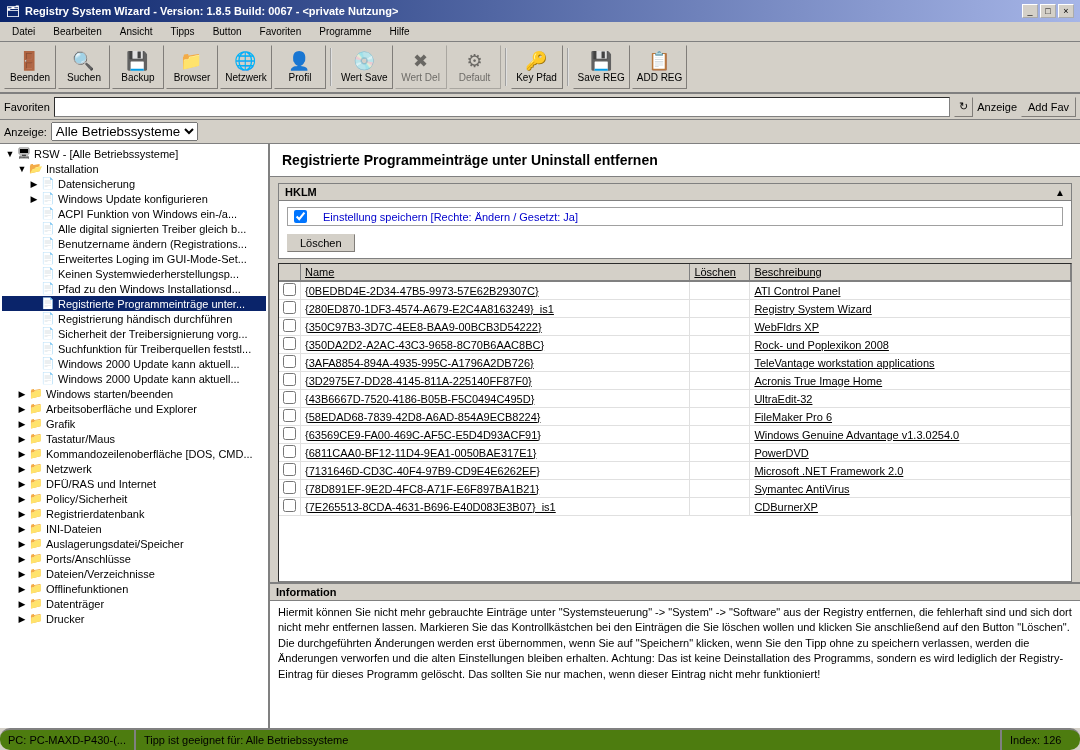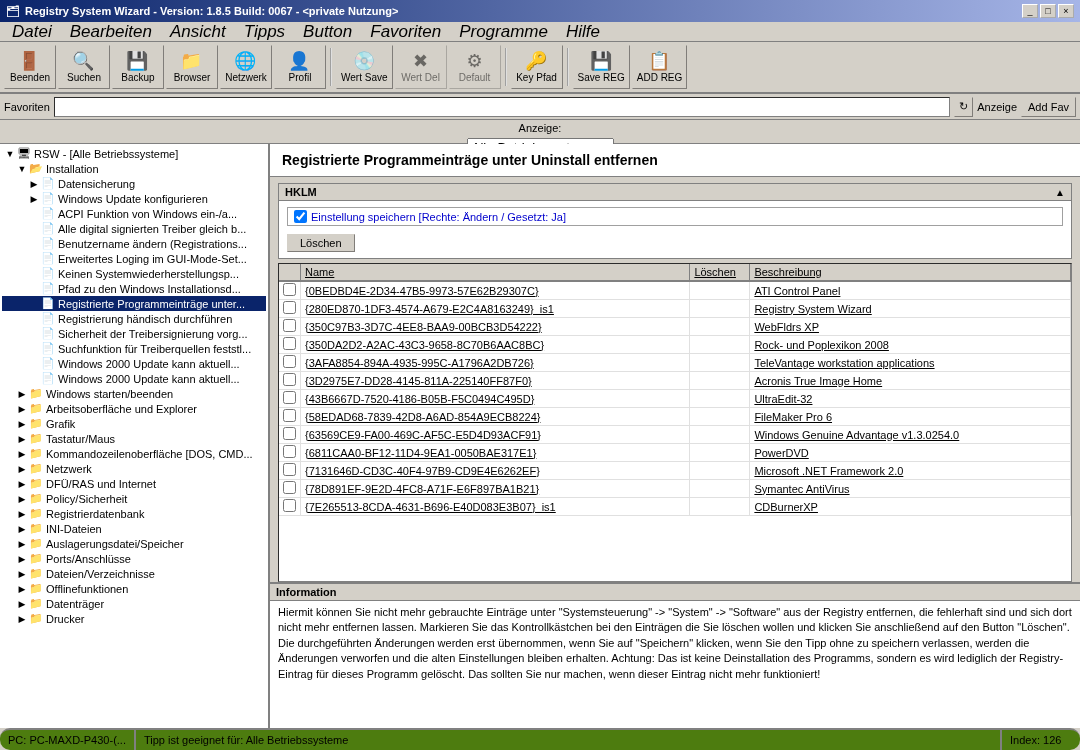--- a/index.html
+++ b/index.html
@@ -52,22 +52,21 @@
       border-bottom: 1px solid #808080;
       padding: 2px 4px;
       display: flex;
       gap: 2px;
       height: 20px;
       align-items: center;
     }
     .menu-item {
       padding: 2px 8px;
       cursor: pointer;
-      font-size: 17px;
-      font-style: italic;
+      font-size: 10px;
     }
 
     
     #toolbar {
       background: #d4d0c8;
       border-bottom: 2px solid #808080;
       padding: 3px 4px;
       display: flex;
       align-items: center;
       gap: 2px;
@@ -138,21 +137,20 @@
 
     
     #anzeige-bar {
       background: #d4d0c8;
       border-bottom: 1px solid #808080;
       padding: 2px 4px;
       display: flex;
       align-items: center;
       gap: 4px;
       height: 24px;
-      flex-direction: column;
     }
     #anzeige-bar label { font-size: 11px; }
 
     
     #main {
       display: flex;
       height: calc(750px - 22px - 20px - 52px - 26px - 24px - 22px);
     }
 
     
@@ -627,21 +625,21 @@
 
     <div id="content-header">
       <div id="content-title">Registrierte Programmeinträge unter Uninstall entfernen</div>
     </div>
 
     <div id="hklm-section" style="margin: 6px 8px 0 8px; border: 1px solid #808080;">
       <div id="hklm-header" style="background: #d4d0c8; border-bottom: 1px solid #808080; padding: 2px 6px; display: flex; align-items: center; justify-content: space-between;">
         <span style="font-weight: bold; font-size: 11px;">HKLM</span>
         <span style="cursor: pointer; font-size: 10px;">▲</span>
       </div>
-      <div style="border: 1px solid #a0a0a0; margin: 6px 8px 2px 8px; padding: 2px 6px; display: flex; align-items: center; gap: 4px;">
+      <div style="border: 1px solid #a0a0a0; margin: 6px 8px 2px 8px; padding: 2px 6px; display: flex; align-items: center; gap: 16px;">
         <input type="checkbox" checked="" style="">
         <span style="font-size: 11px; color: #0000cc;">Einstellung speichern [Rechte: Ändern / Gesetzt: Ja]</span>
       </div>
       <div style="padding: 2px 0;">
         <button class="loeschen-btn">Löschen</button>
       </div>
     </div>
 
     <div id="reg-table-container" style="margin: 4px 8px 0 8px; flex: 1; overflow-y: auto; border: 1px inset #808080; background: white; text-decoration: underline;">
       <table>

